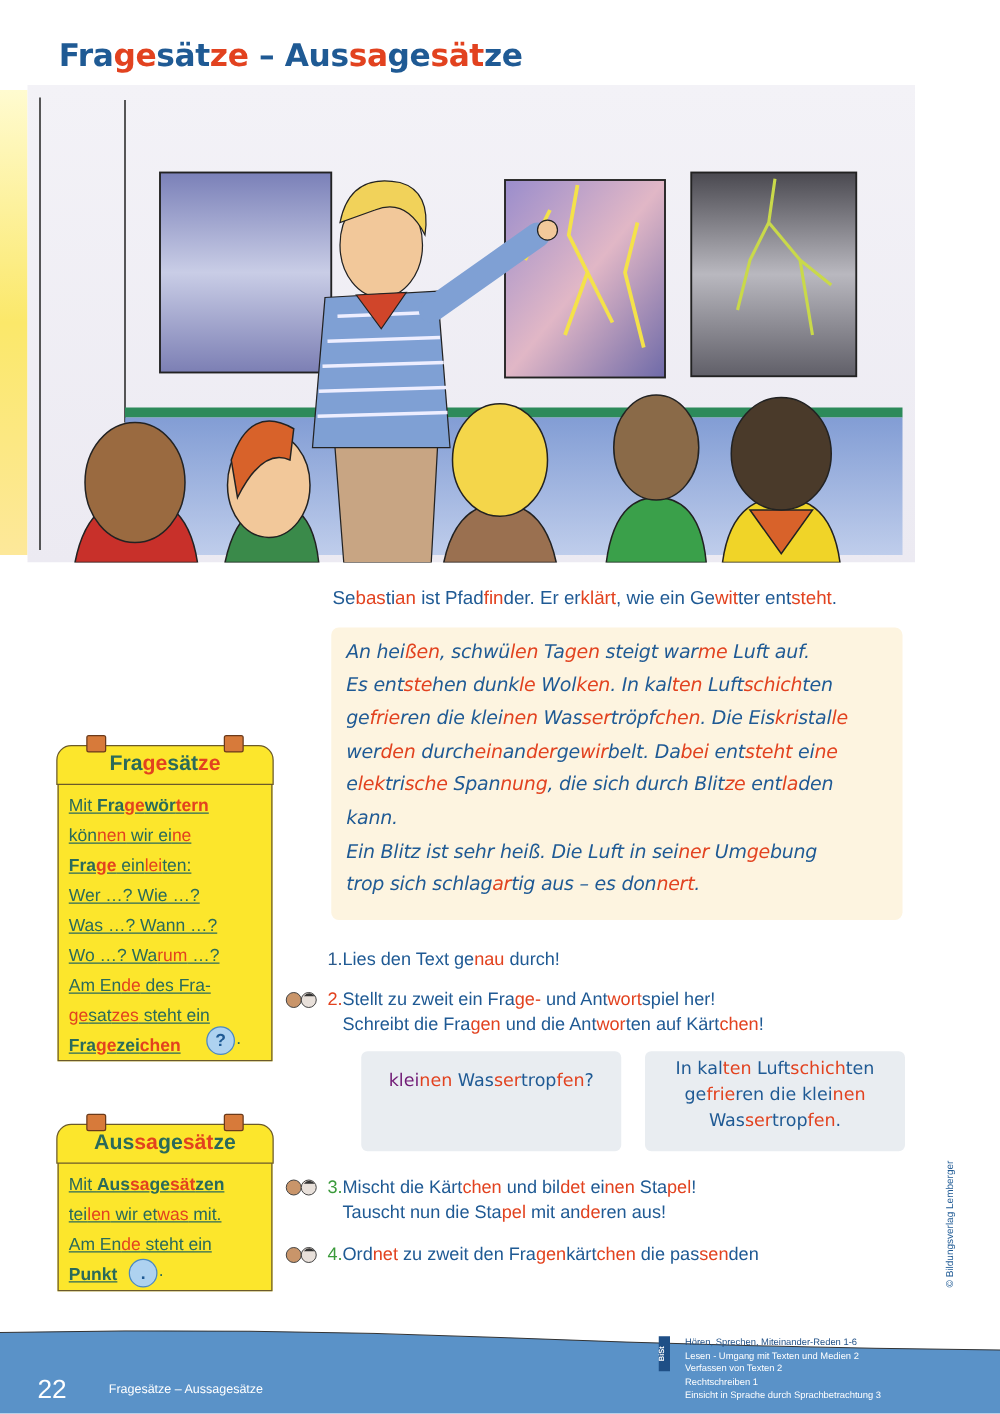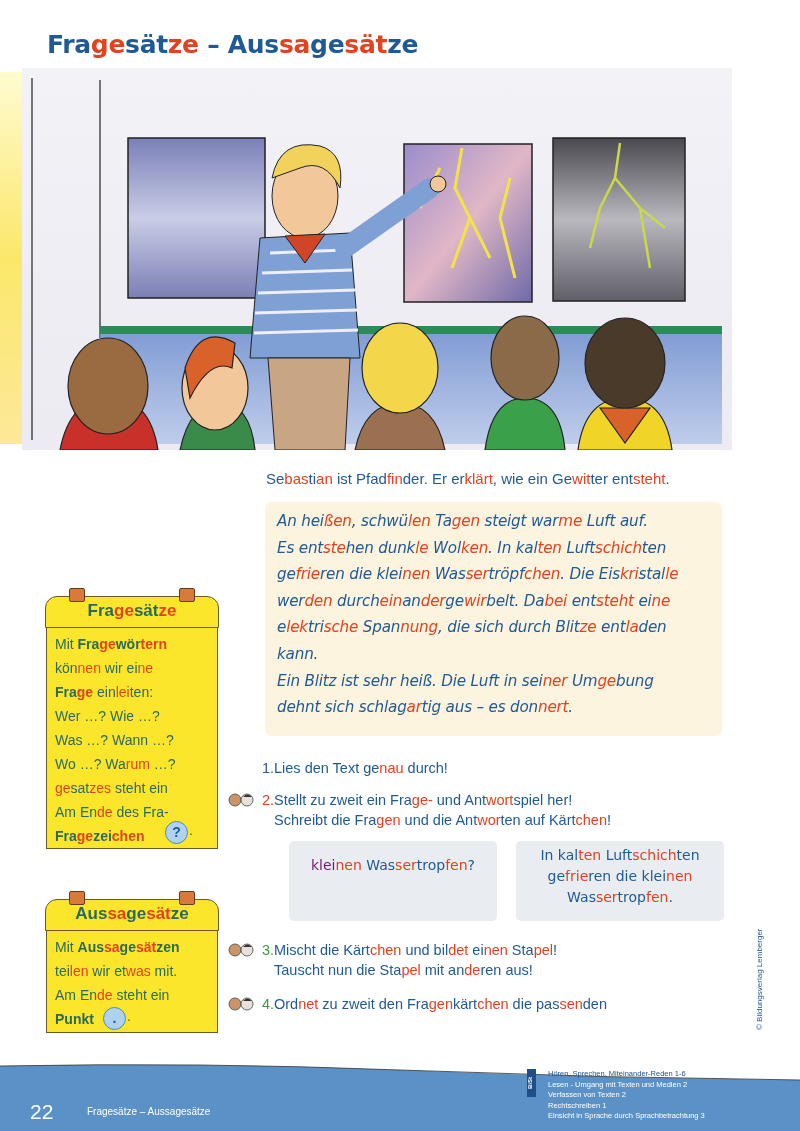--- a/index.html
+++ b/index.html
@@ -56,21 +56,21 @@
     position: absolute; top: -38px; width: 14px; height: 12px;
     background: #d77a3a; border: 1px solid #6b3a1a; border-radius: 2px;
   }
   .sidebox .lid-title {
     position: absolute; left: 0; right: 0; top: 4px; text-align: center;
     font-weight: bold; font-size: 17px; color: #2a6a6a;
   }
   .sidebox .body {
     padding: 6px 8px 8px 8px; font-size: 14px; line-height: 24px; color: #2a6a5a;
   }
-  .sidebox .body .line { display: block; white-space: nowrap; }
+  .sidebox .body .line { display: block; white-space: nowrap; text-decoration: underline; }
   .dot-badge {
     display: inline-block; width: 21px; height: 21px; border-radius: 50%;
     background: #aed2f0; border: 1.5px solid #4a88c4; color: #1f5a94;
     text-align: center; line-height: 21px; font-weight: bold; font-size: 14px;
     vertical-align: middle;
   }
 
   
   .tasks { position: absolute; left: 232px; top: 758px; width: 500px; }
   .task { position: relative; padding-left: 30px; font-size: 14.5px; line-height: 20px; color: #2a5a8c; }
@@ -184,40 +184,40 @@
 
 <div class="reading-box">
   <div class="reading-text">
       <span class="line"><span style="color: rgb(31, 90, 148);">An hei</span><span style="color: rgb(226, 66, 31);">ßen</span><span style="color: rgb(31, 90, 148);">, schwü</span><span style="color: rgb(226, 66, 31);">len</span><span style="color: rgb(31, 90, 148);"> Ta</span><span style="color: rgb(226, 66, 31);">gen</span><span style="color: rgb(31, 90, 148);"> steigt war</span><span style="color: rgb(226, 66, 31);">me</span><span style="color: rgb(31, 90, 148);"> Luft auf.</span></span>
       <span class="line"><span style="color: rgb(31, 90, 148);">Es ent</span><span style="color: rgb(226, 66, 31);">ste</span><span style="color: rgb(31, 90, 148);">hen dunk</span><span style="color: rgb(226, 66, 31);">le</span><span style="color: rgb(31, 90, 148);"> Wol</span><span style="color: rgb(226, 66, 31);">ken</span><span style="color: rgb(31, 90, 148);">. In kal</span><span style="color: rgb(226, 66, 31);">ten</span><span style="color: rgb(31, 90, 148);"> Luft</span><span style="color: rgb(226, 66, 31);">schich</span><span style="color: rgb(31, 90, 148);">ten</span></span>
       <span class="line"><span style="color: rgb(31, 90, 148);">ge</span><span style="color: rgb(226, 66, 31);">frie</span><span style="color: rgb(31, 90, 148);">ren die klei</span><span style="color: rgb(226, 66, 31);">nen</span><span style="color: rgb(31, 90, 148);"> Was</span><span style="color: rgb(226, 66, 31);">ser</span><span style="color: rgb(31, 90, 148);">tröpf</span><span style="color: rgb(226, 66, 31);">chen</span><span style="color: rgb(31, 90, 148);">. Die Eis</span><span style="color: rgb(226, 66, 31);">kri</span><span style="color: rgb(31, 90, 148);">stal</span><span style="color: rgb(226, 66, 31);">le</span></span>
       <span class="line"><span style="color: rgb(31, 90, 148);">wer</span><span style="color: rgb(226, 66, 31);">den</span><span style="color: rgb(31, 90, 148);"> durch</span><span style="color: rgb(226, 66, 31);">ein</span><span style="color: rgb(31, 90, 148);">an</span><span style="color: rgb(226, 66, 31);">der</span><span style="color: rgb(31, 90, 148);">ge</span><span style="color: rgb(226, 66, 31);">wir</span><span style="color: rgb(31, 90, 148);">belt. Da</span><span style="color: rgb(226, 66, 31);">bei</span><span style="color: rgb(31, 90, 148);"> ent</span><span style="color: rgb(226, 66, 31);">steht</span><span style="color: rgb(31, 90, 148);"> ei</span><span style="color: rgb(226, 66, 31);">ne</span></span>
       <span class="line"><span style="color: rgb(31, 90, 148);">e</span><span style="color: rgb(226, 66, 31);">lek</span><span style="color: rgb(31, 90, 148);">tri</span><span style="color: rgb(226, 66, 31);">sche</span><span style="color: rgb(31, 90, 148);"> Span</span><span style="color: rgb(226, 66, 31);">nung</span><span style="color: rgb(31, 90, 148);">, die sich durch Blit</span><span style="color: rgb(226, 66, 31);">ze</span><span style="color: rgb(31, 90, 148);"> ent</span><span style="color: rgb(226, 66, 31);">la</span><span style="color: rgb(31, 90, 148);">den</span></span>
       <span class="line"><span style="color: rgb(31, 90, 148);">kann.</span></span>
       <span class="line"><span style="color: rgb(31, 90, 148);">Ein Blitz ist sehr heiß. Die Luft in sei</span><span style="color: rgb(226, 66, 31);">ner</span><span style="color: rgb(31, 90, 148);"> Um</span><span style="color: rgb(226, 66, 31);">ge</span><span style="color: rgb(31, 90, 148); margin-top: 27px;">bung</span></span>
-      <span class="line"><span style="color: rgb(31, 90, 148);">dehnt sich schlag</span><span style="color: rgb(226, 66, 31);">ar</span><span style="color: rgb(31, 90, 148);">tig aus – es don</span><span style="color: rgb(226, 66, 31);">nert</span><span style="color: rgb(31, 90, 148);">.</span></span>
+      <span class="line"><span style="color: rgb(31, 90, 148);">trop sich schlag</span><span style="color: rgb(226, 66, 31);">ar</span><span style="color: rgb(31, 90, 148);">tig aus – es don</span><span style="color: rgb(226, 66, 31);">nert</span><span style="color: rgb(31, 90, 148);">.</span></span>
     </div>
 </div>
 
 <div class="sidebox" style="top:625px;height:222px;">
   <div class="lid">
     <div class="lid-title"><span style="color: rgb(42, 106, 90);">Fra</span><span style="color: rgb(226, 66, 31);">ge</span><span style="color: rgb(42, 106, 90);">sät</span><span style="color: rgb(226, 66, 31);">ze</span></div>
   </div>
   <div class="clasp" style="left:22px;"></div>
   <div class="clasp" style="left:132px;"></div>
   <div class="body">
     <div>
         <span class="line"><span style="color: rgb(42, 106, 90);">Mit </span><span style="color: rgb(42, 106, 90); font-weight: bold;">Fra</span><span style="color: rgb(226, 66, 31); font-weight: bold;">ge</span><span style="color: rgb(42, 106, 90); font-weight: bold;">wör</span><span style="color: rgb(226, 66, 31); font-weight: bold;">tern</span></span>
         <span class="line"><span style="color: rgb(42, 106, 90);">kön</span><span style="color: rgb(226, 66, 31);">nen</span><span style="color: rgb(42, 106, 90);"> wir ei</span><span style="color: rgb(226, 66, 31);">ne</span></span>
         <span class="line"><span style="color: rgb(42, 106, 90); font-weight: bold;">Fra</span><span style="color: rgb(226, 66, 31); font-weight: bold;">ge</span><span style="color: rgb(42, 106, 90);"> ein</span><span style="color: rgb(226, 66, 31);">lei</span><span style="color: rgb(42, 106, 90);">ten:</span></span>
         <span class="line"><span style="color: rgb(42, 106, 90);">Wer …? Wie …?</span></span>
         <span class="line"><span style="color: rgb(42, 106, 90);">Was …? Wann …?</span></span>
         <span class="line"><span style="color: rgb(42, 106, 90);">Wo …? Wa</span><span style="color: rgb(226, 66, 31);">rum</span><span style="color: rgb(42, 106, 90);"> …?</span></span>
+        <span class="line"><span style="color: rgb(42, 106, 90);">Am En</span><span style="color: rgb(226, 66, 31);">de</span><span style="color: rgb(42, 106, 90);"> des Fra-</span></span>
         <span class="line"><span style="color: rgb(226, 66, 31);">ge</span><span style="color: rgb(42, 106, 90);">sat</span><span style="color: rgb(226, 66, 31);">zes</span><span style="color: rgb(42, 106, 90);"> steht ein</span></span>
-        <span class="line"><span style="color: rgb(42, 106, 90);">Am En</span><span style="color: rgb(226, 66, 31);">de</span><span style="color: rgb(42, 106, 90);"> des Fra-</span></span>
         <span class="line"><span style="color: rgb(42, 106, 90); font-weight: bold;">Fra</span><span style="color: rgb(226, 66, 31); font-weight: bold;">ge</span><span style="color: rgb(42, 106, 90); font-weight: bold;">zei</span><span style="color: rgb(226, 66, 31); font-weight: bold;">chen</span></span>
       </div>
   </div>
   <span class="dot-badge" style="position:absolute;left:118px;top:195px;">?</span>
   <span style="position:absolute;left:142px;top:196px;font-size:14px;color:#2a6a5a;">.</span>
 </div>
 
 <div class="sidebox" style="top:928px;height:103px;">
   <div class="lid">
     <div class="lid-title"><span style="color: rgb(42, 106, 90);">Aus</span><span style="color: rgb(226, 66, 31);">sa</span><span style="color: rgb(42, 106, 90);">ge</span><span style="color: rgb(226, 66, 31);">sät</span><span style="color: rgb(42, 106, 90);">ze</span></div>

